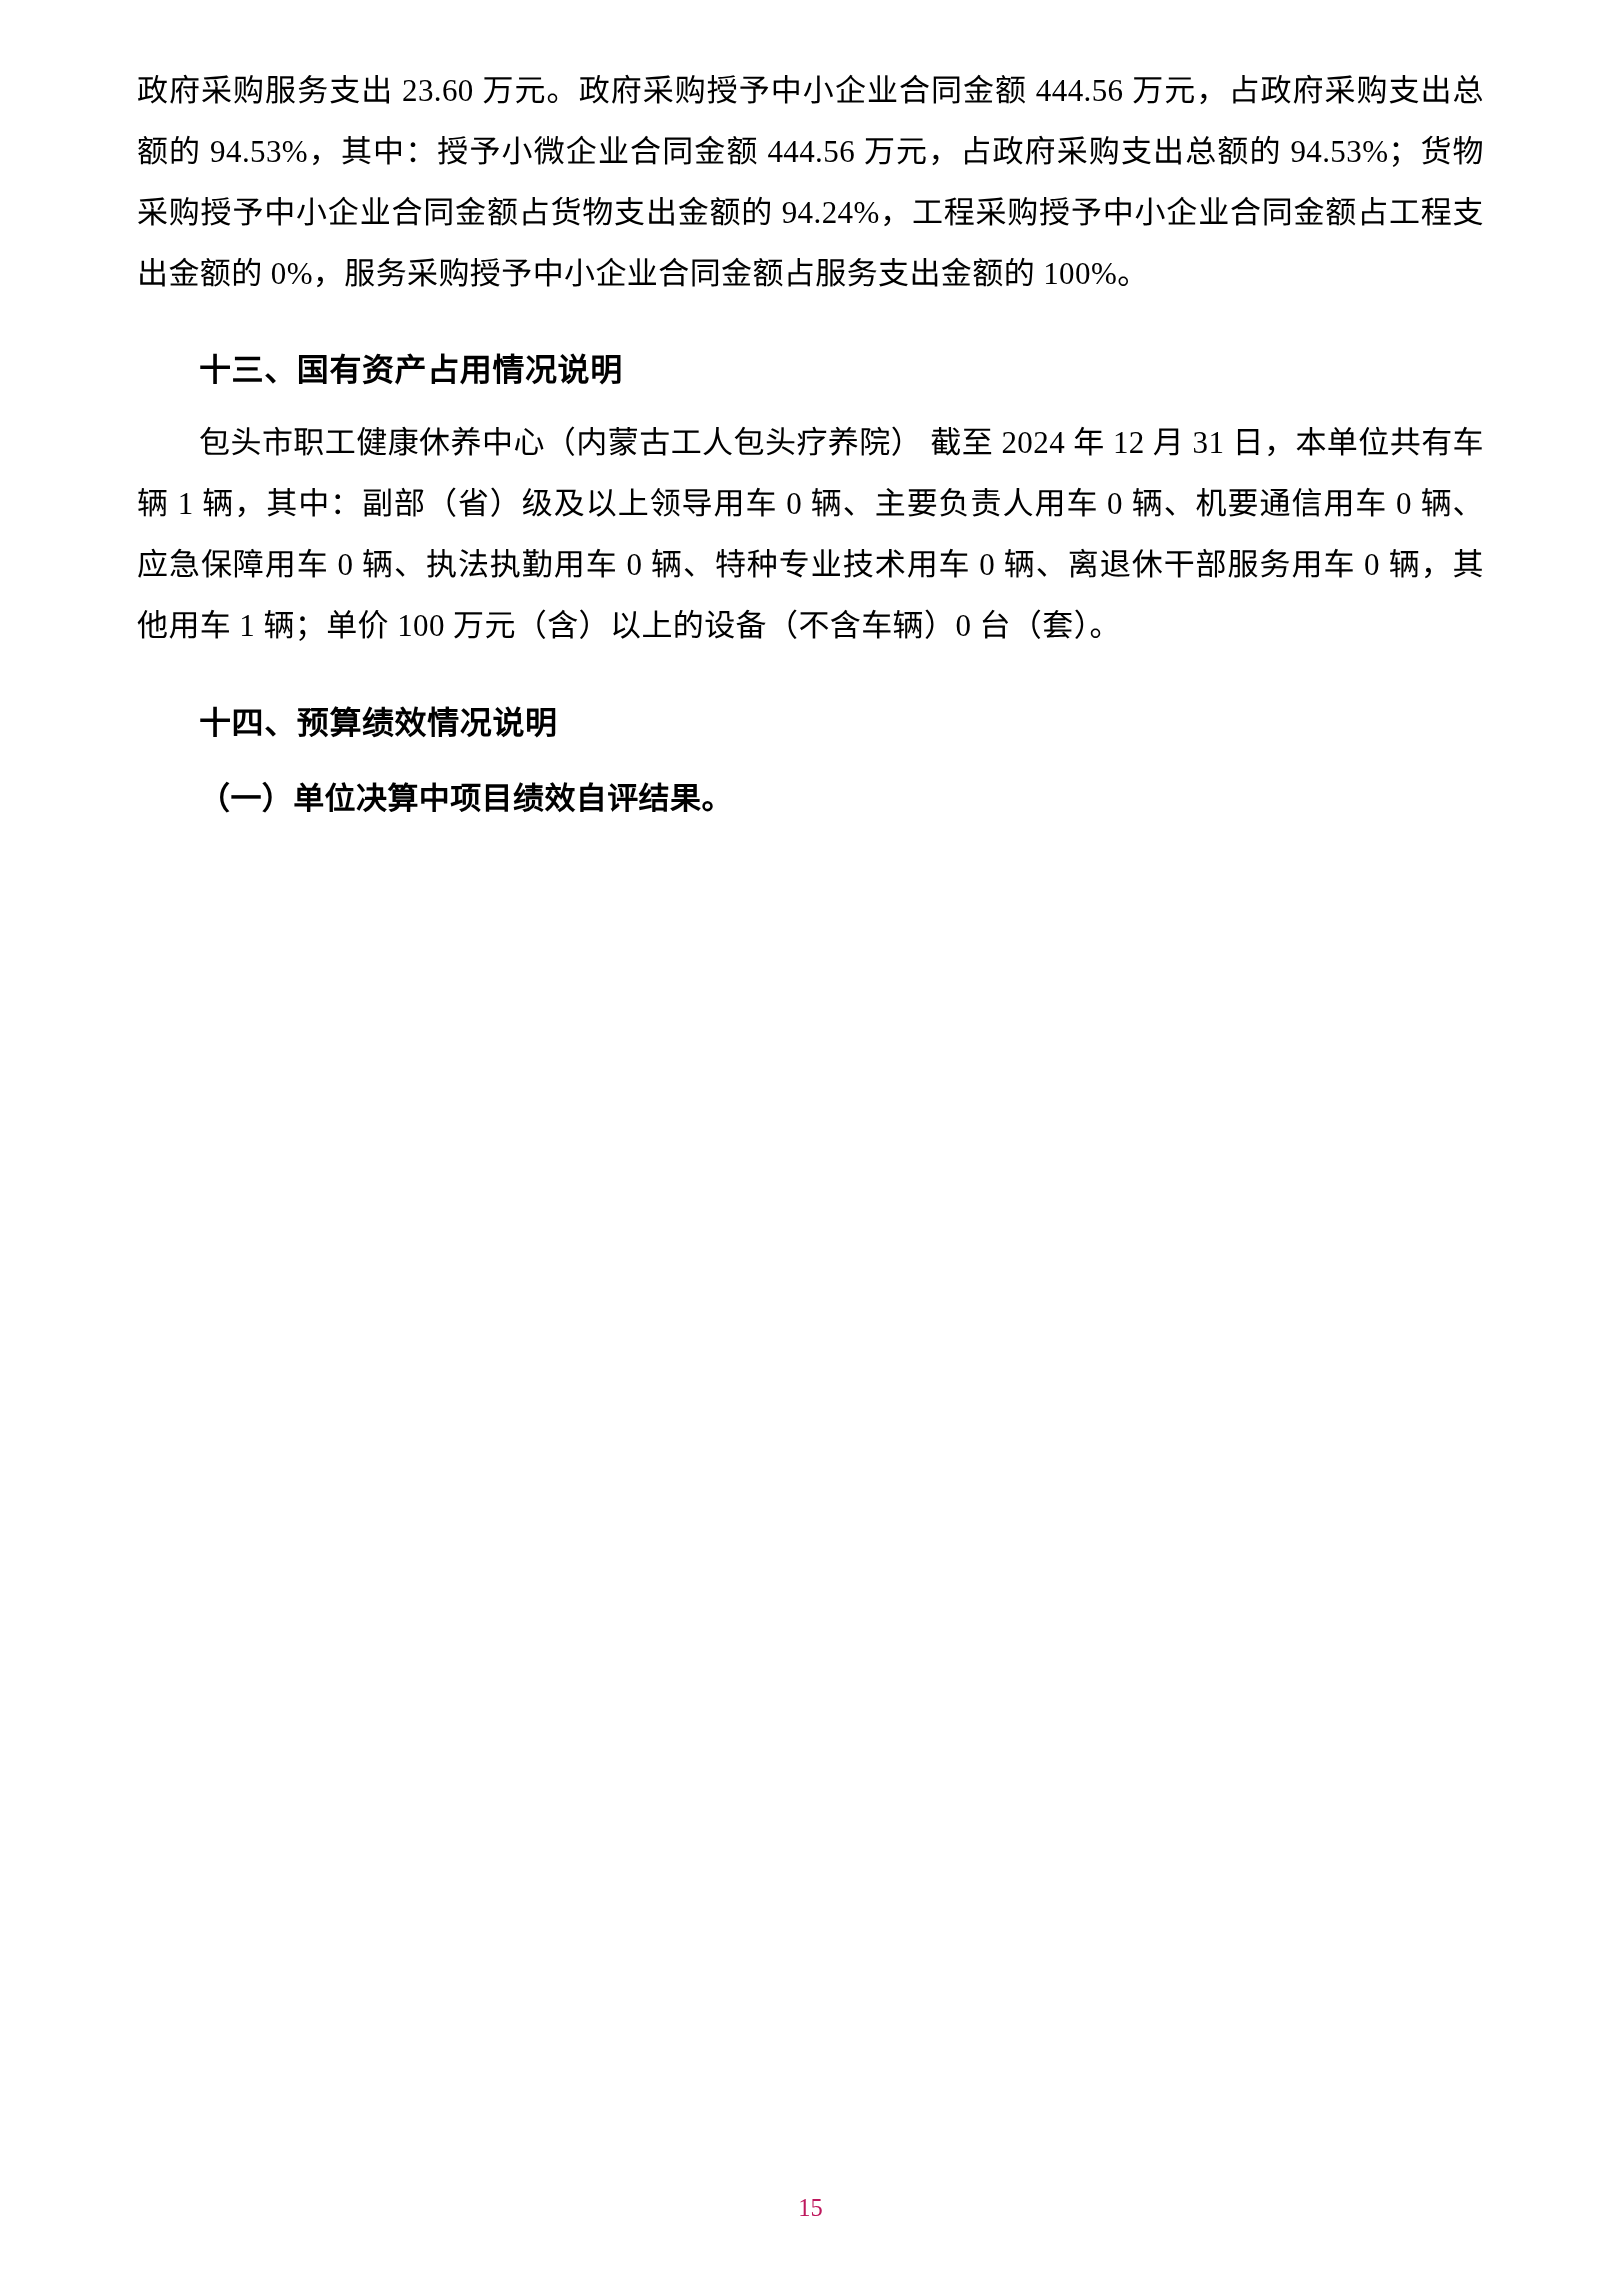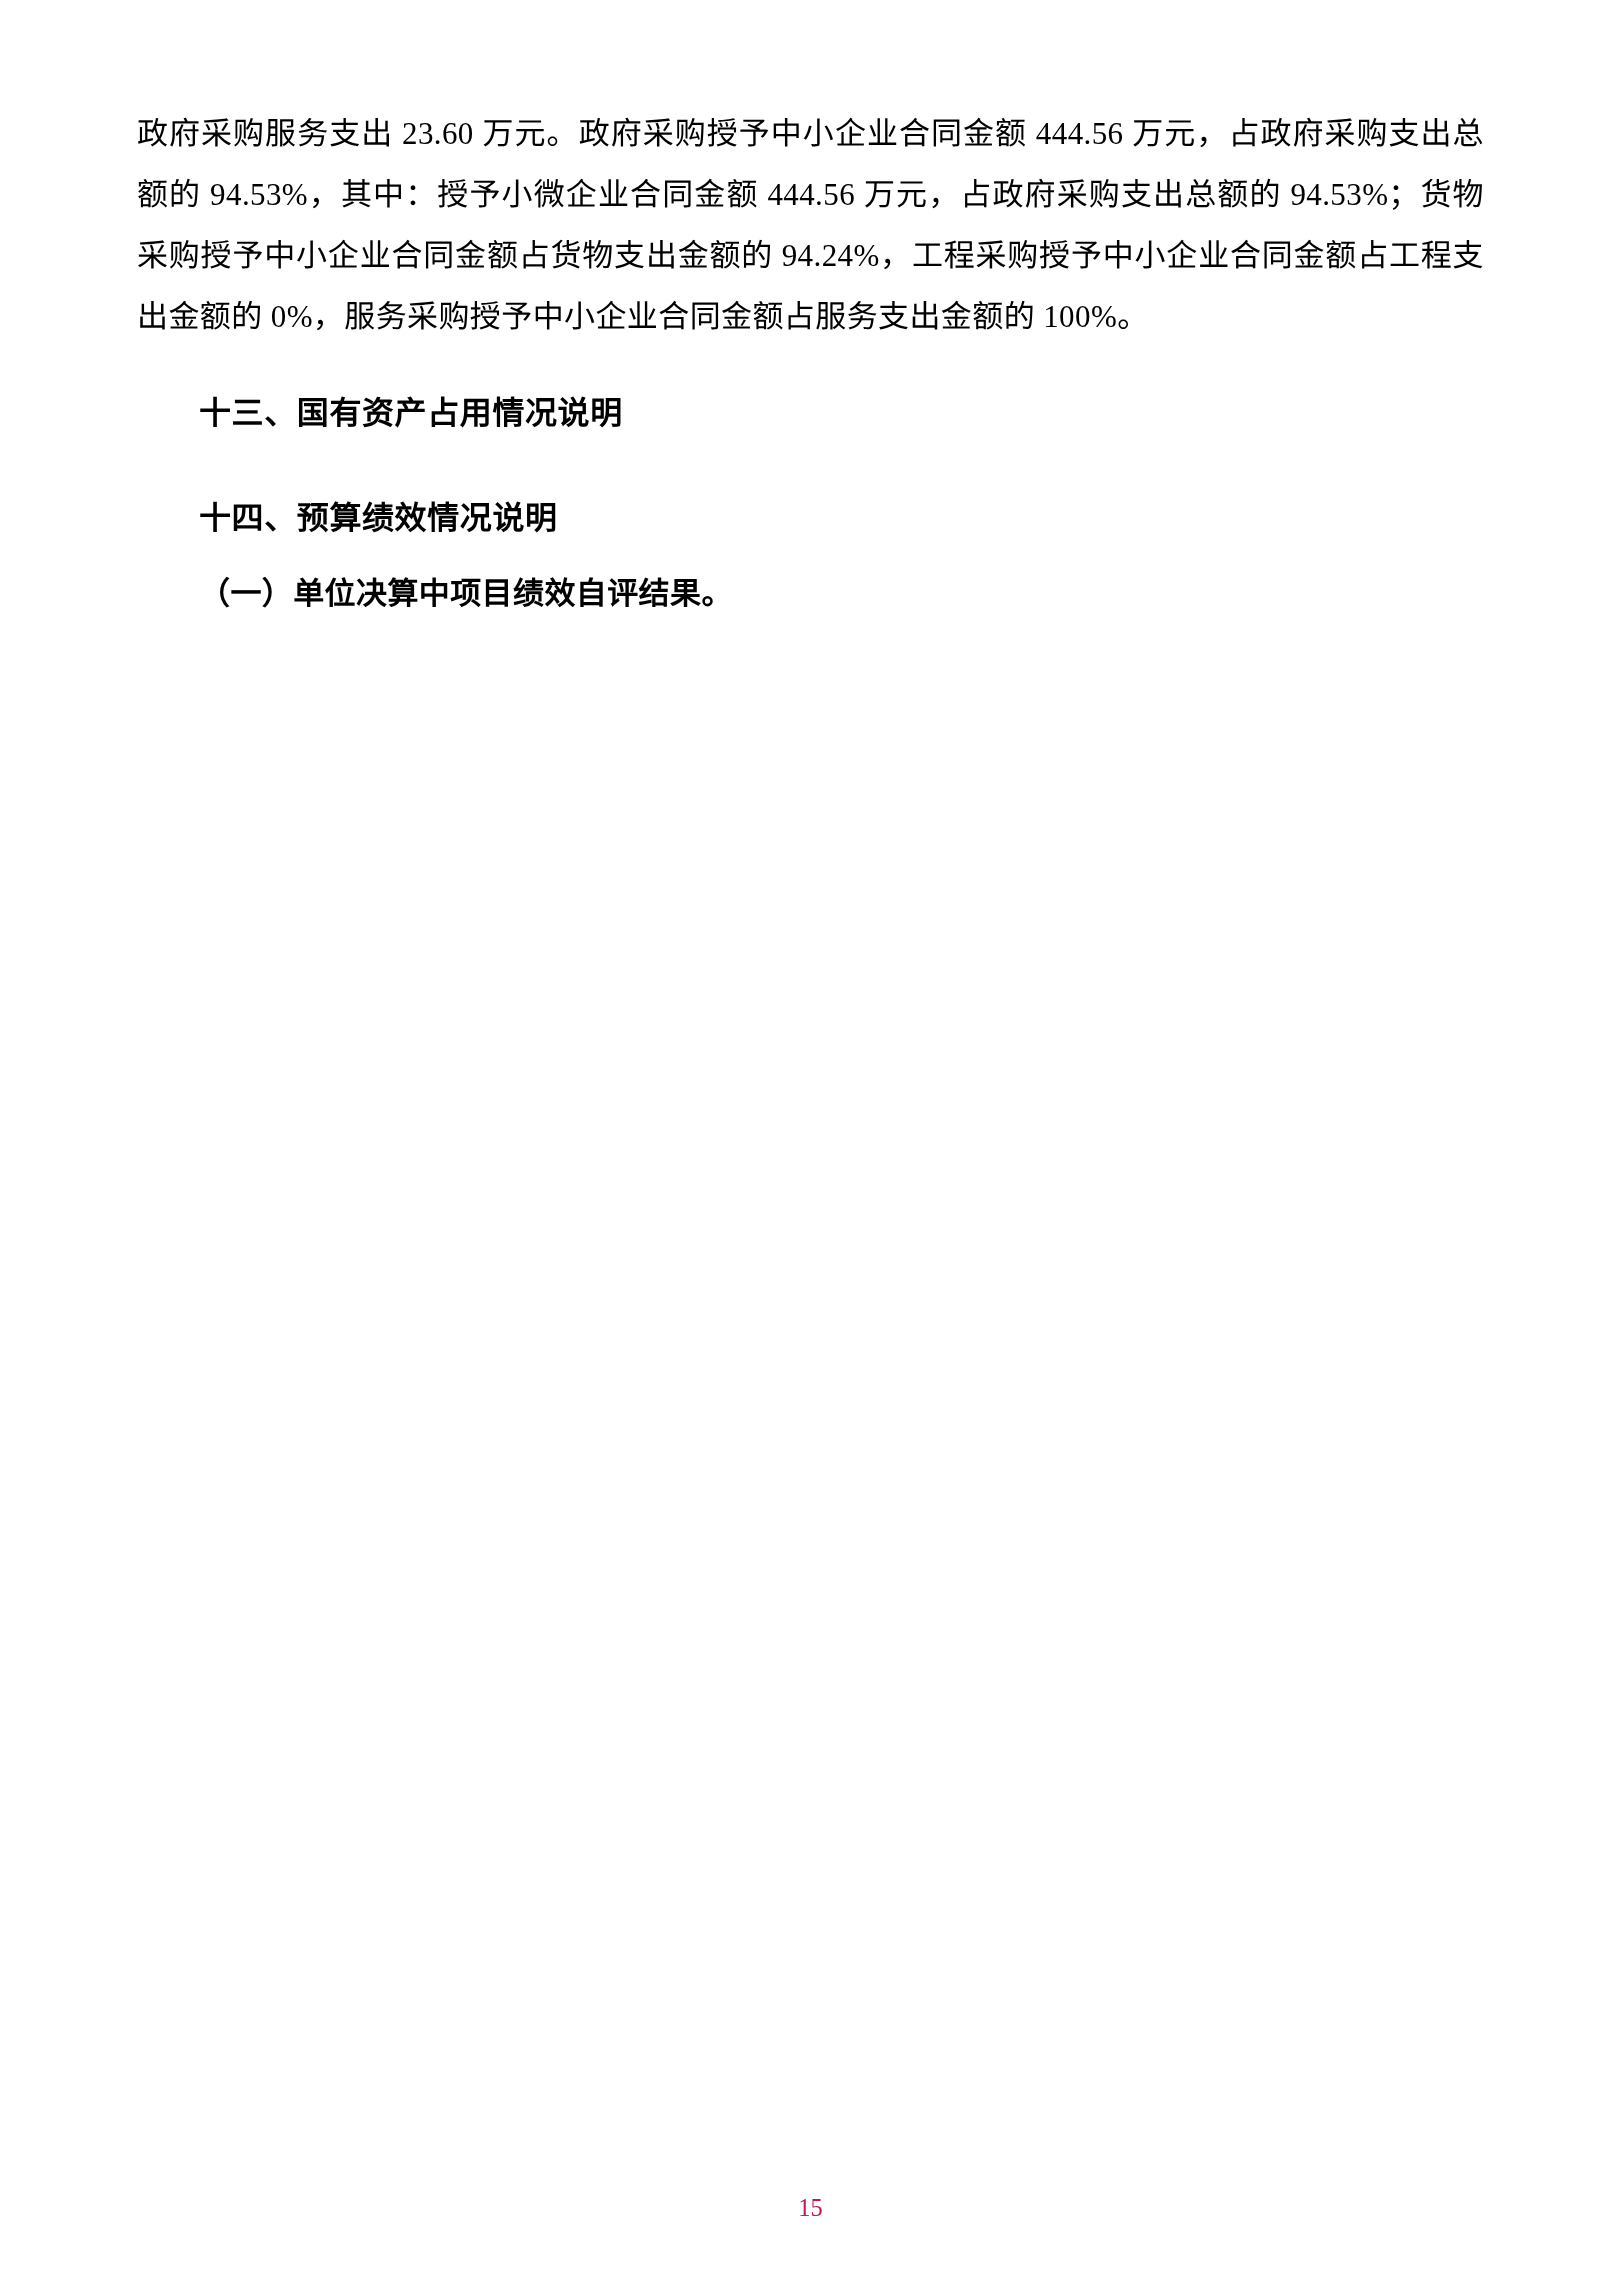--- a/index.html
+++ b/index.html
@@ -13,21 +13,21 @@
     height: 2293px;
     font-family: "Liberation Serif", "DejaVu Serif", serif;
     color: #000000;
     position: relative;
     overflow: hidden;
   }
   .page {
     box-sizing: border-box;
     width: 1621px;
     height: 2293px;
-    padding: 103px 137px 59px 137px;
+    padding: 60px 137px 59px 137px;
     position: relative;
   }
   .para {
     font-size: 31px;
     line-height: 1.97;
     text-align: justify;
     text-justify: inter-ideograph;
     letter-spacing: 0.4px;
     margin: 0 0 3.9px 0;
     text-indent: 0;
@@ -70,20 +70,21 @@
 <body>
 
 <div class="page">
 
   <p class="para">政府采购服务支出 23.60 万元。政府采购授予中小企业合同金额 444.56 万元，占政府采购支出总额的 94.53%，其中：授予小微企业合同金额 444.56 万元，占政府采购支出总额的 94.53%；货物采购授予中小企业合同金额占货物支出金额的 94.24%，工程采购授予中小企业合同金额占工程支出金额的 0%，服务采购授予中小企业合同金额占服务支出金额的 100%。</p>
 
   <div class="spacer-sm"></div>
 
   <h2 class="heading">十三、国有资产占用情况说明</h2>
 
+  <p class="para indent">包头市职工健康休养中心（内蒙古工人包头疗养院） 截至 2024 年 12 月 31 日，本单位共有车辆 1 辆，其中：副部（省）级及以上领导用车 0 辆、主要负责人用车 0 辆、机要通信用车 0 辆、应急保障用车 0 辆、执法执勤用车 0 辆、特种专业技术用车 0 辆、离退休干部服务用车 0 辆，其他用车 1 辆；单价 100 万元（含）以上的设备（不含车辆）0 台（套）。</p>
 
   <div class="spacer-sm"></div>
 
   <h2 class="heading">十四、预算绩效情况说明</h2>
 
   <h3 class="subheading">（一）单位决算中项目绩效自评结果。</h3>
 
 
   <div class="spacer-md"></div>
 

